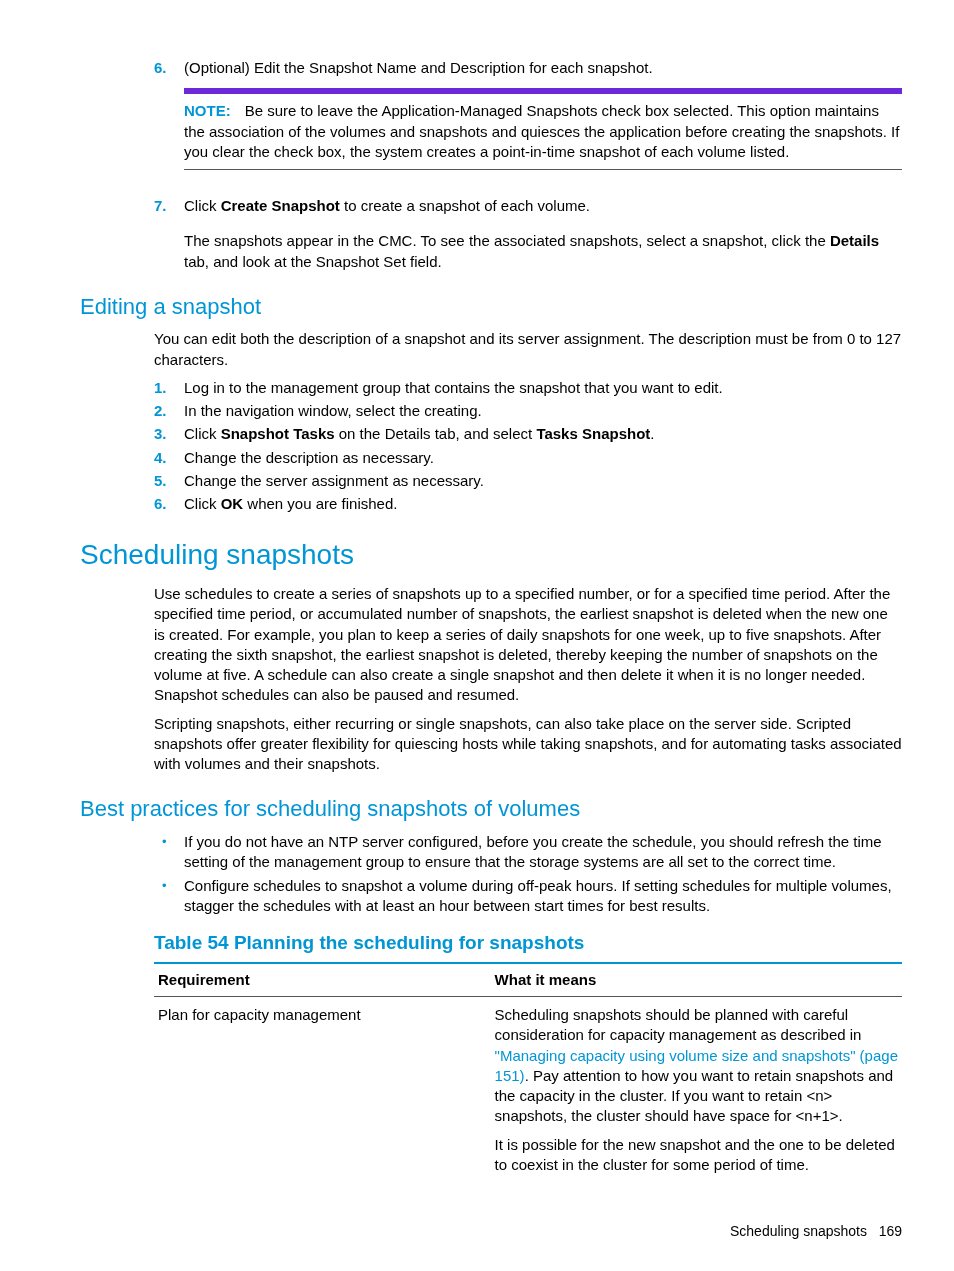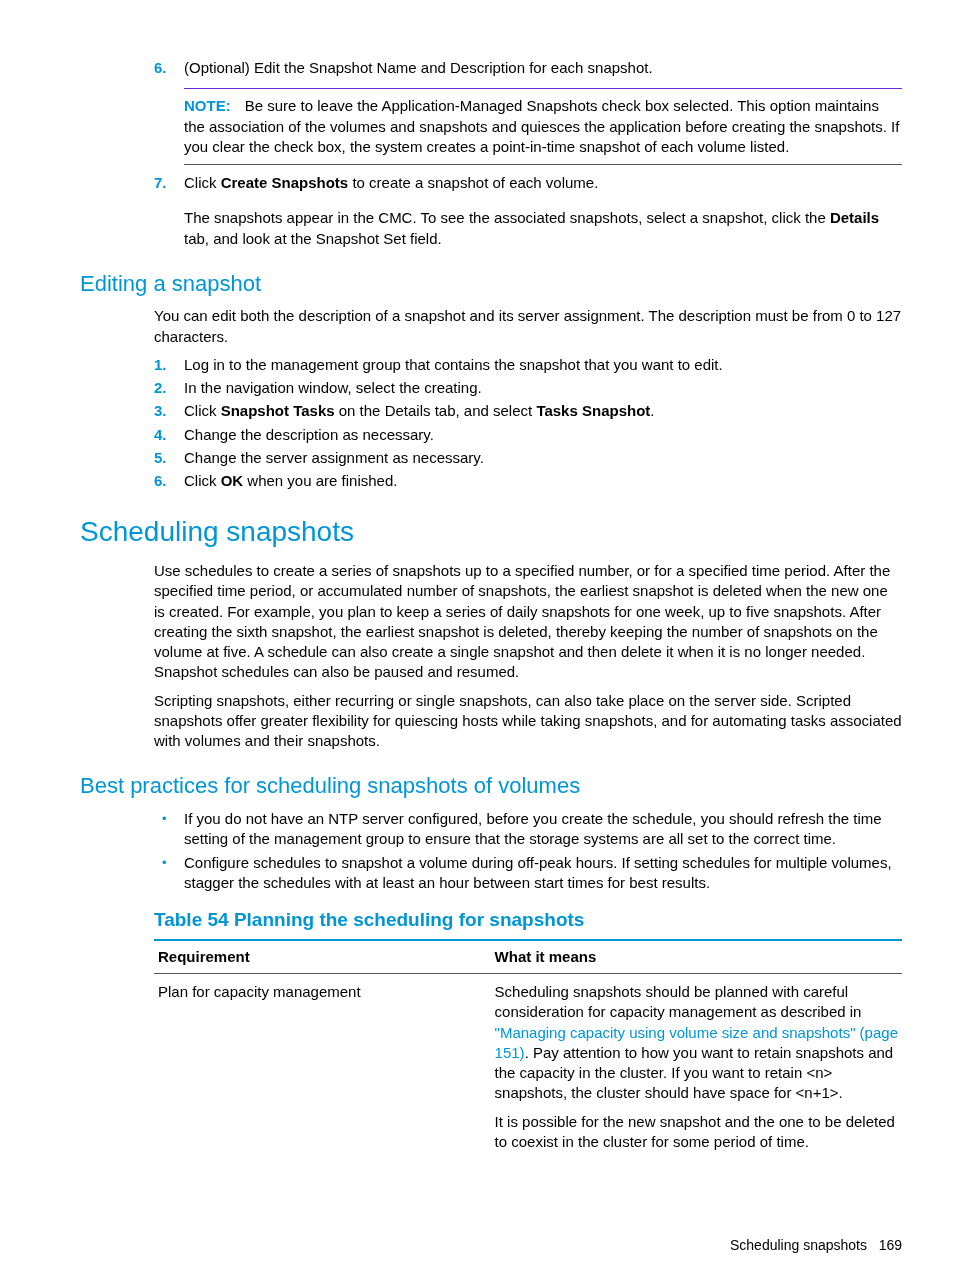--- a/index.html
+++ b/index.html
@@ -12,22 +12,22 @@
     height: 1271px;
     padding: 55px 52px 40px 82px;
     line-height: 1.35;
     position: relative;
   }
   .ol-item { display: flex; margin: 3px 0 3px 72px; }
   .ol-num { color: #0096d6; font-weight: bold; min-width: 30px; }
   .ol-text { flex: 1; }
   .sub-para { margin-left: 102px; margin-top: 15px; margin-bottom: 5px; }
   .note-block {
-    margin: 10px 0 8px 102px;
-    border-top: 1px solid #6d28d9;
+    margin: 10px 0 26px 102px;
+    border-top: 6px solid #6d28d9;
     border-bottom: 1px solid #555;
     padding: 7px 0;
   }
   .note-label { color: #0096d6; font-weight: bold; padding-right: 14px; }
   .h2 {
     font-family: Liberation Sans, sans-serif;
     font-weight: normal;
     font-size: 22px;
     color: #0096d6;
     margin: 20px 0 8px -2px;
@@ -65,41 +65,41 @@
   }
   .tbl td {
     vertical-align: top;
     padding: 8px 4px;
     line-height: 1.35;
   }
   .tbl td p { margin-bottom: 8px; }
   .link { color: #0096d6; }
   .footer {
     position: absolute;
-    bottom: 16px;
+    bottom: 30px;
     right: 52px;
     font-size: 14px;
   }
 </style>
 </head>
 <body>
 
 <div class="ol-item">
   <span class="ol-num">6.</span>
   <span class="ol-text">(Optional) Edit the Snapshot Name and Description for each snapshot.</span>
 </div>
 
 <div class="note-block">
   <span class="note-label">NOTE:</span><span>Be sure to leave the Application-Managed Snapshots check box selected. This option maintains the association of the volumes and snapshots and quiesces the application before creating the snapshots. If you clear the check box, the system creates a point-in-time snapshot of each volume listed.</span>
 </div>
 
 <div class="ol-item">
   <span class="ol-num">7.</span>
   <span class="ol-text">
-    <span>Click </span><span class="bold">Create Snapshots</span><span> to create a snapshot of each volume.</span>
+    <span>Click </span><span class="bold">Create Snapshot</span><span> to create a snapshot of each volume.</span>
   </span>
 </div>
 <div class="sub-para">
   <span>The snapshots appear in the CMC. To see the associated snapshots, select a snapshot, click the </span><span class="bold">Details</span><span> tab, and look at the Snapshot Set field.</span>
 </div>
 
 <div class="h2">Editing a snapshot</div>
 <div class="body-para">You can edit both the description of a snapshot and its server assignment. The description must be from 0 to 127 characters.</div>
 
 <div class="ol-item">

